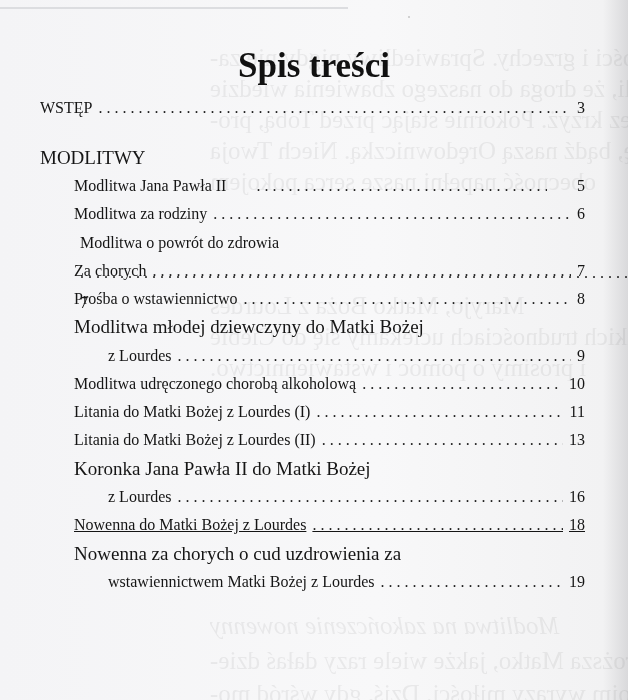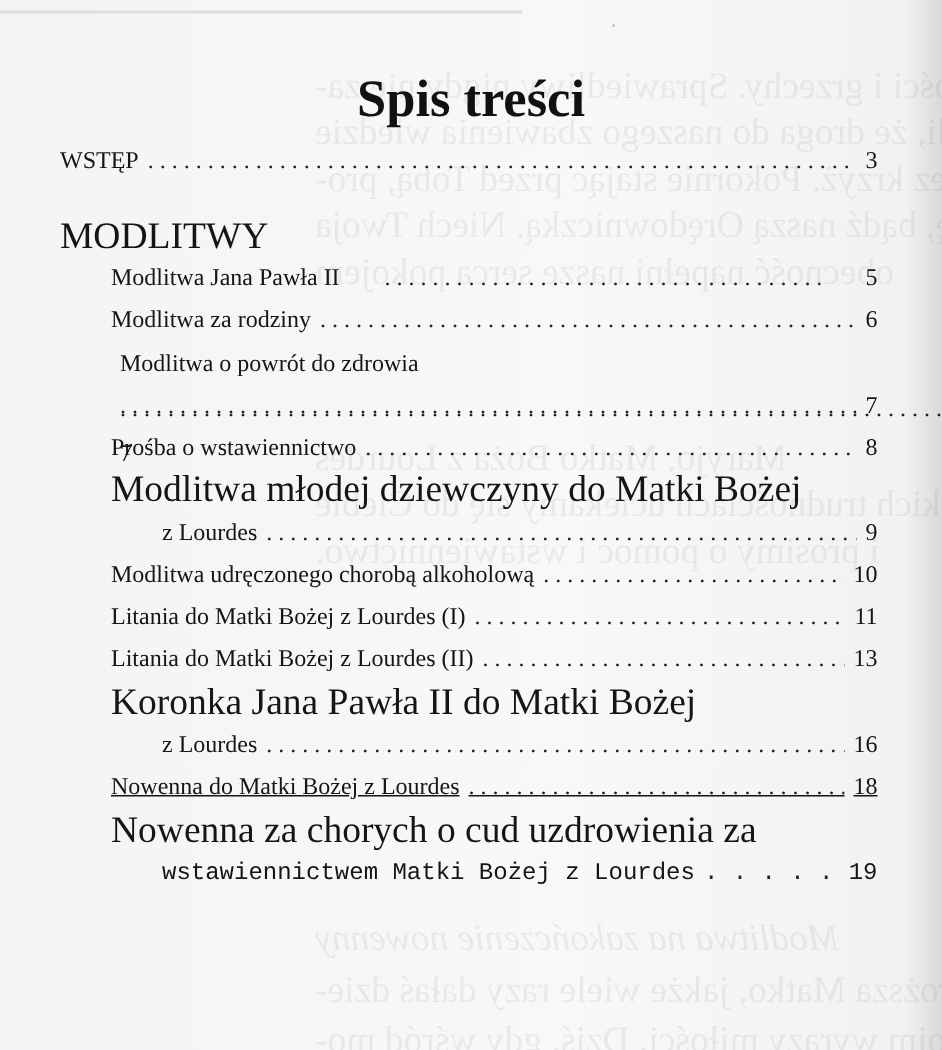--- a/index.html
+++ b/index.html
@@ -39,21 +39,21 @@
     .row .label { flex: 0 0 auto; }
     .row .leader {
       flex: 1 1 auto; overflow: hidden; margin: 0 6px; letter-spacing: 4px;
       color: #222;
     }
     .row .leader::after {
       content: ". . . . . . . . . . . . . . . . . . . . . . . . . . . . . . . . . . . . . . . . . . . . . . . . . . . . . . . . . . . . . . . . . . . . . . . . .";
       letter-spacing: 0;
     }
     .row .page-num { flex: 0 0 auto; text-align: right; }
-    .heading { position: absolute; font-size: 25px; line-height: 30px; color: #151515; }
+    .heading { position: absolute; font-size: 19px; line-height: 30px; color: #151515; }
   </style>
 </head>
 <body>
 
 <div class="page">
   <div class="top-rule"></div>
   <div class="dot-mark"></div>
 
   <div class="bleed">
     <div style="left:210px;top:42px;">słabości i grzechy. Sprawiedliwy nigdy nie za-</div>
@@ -90,20 +90,21 @@
       <span class="label">Modlitwa za rodziny</span>
       <span class="leader"></span>
       <span class="page-num">6</span>
     </div>
     <div class="row" style="left:74px;top:228px;width:511px;flex-direction:column;">
       <span class="label">Modlitwa o powrót do zdrowia</span>
       <span class="leader"></span>
       <span class="page-num">7</span>
     </div>
     <div class="row" style="left:74px;top:256px;width:511px;">
+      <span class="label">Za chorych</span>
       <span class="leader"></span>
       <span class="page-num">7</span>
     </div>
     <div class="row" style="left:74px;top:284px;width:511px;">
       <span class="label">Prośba o wstawiennictwo</span>
       <span class="leader"></span>
       <span class="page-num">8</span>
     </div>
 
     <div class="heading" style="left:74px;top:312px;">Modlitwa młodej dziewczyny do Matki Bożej</div>
@@ -136,19 +137,19 @@
       <span class="page-num">16</span>
     </div>
 
     <div class="row" style="left:74px;top:510px;width:511px;text-decoration:underline;">
       <span class="label">Nowenna do Matki Bożej z Lourdes</span>
       <span class="leader"></span>
       <span class="page-num">18</span>
     </div>
 
     <div class="heading" style="left:74px;top:539px;">Nowenna za chorych o cud uzdrowienia za</div>
-    <div class="row" style="left:108px;top:567px;width:477px;font-family:Liberation Mono, monospace;">
+    <div class="row" style="left:108px;top:567px;width:477px;">
       <span class="label">wstawiennictwem Matki Bożej z Lourdes</span>
       <span class="leader"></span>
       <span class="page-num">19</span>
     </div>
   </div>
 </div>
 
 </body></html>

